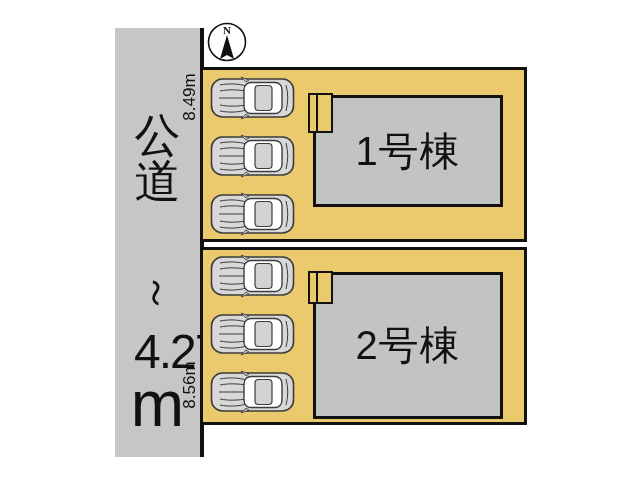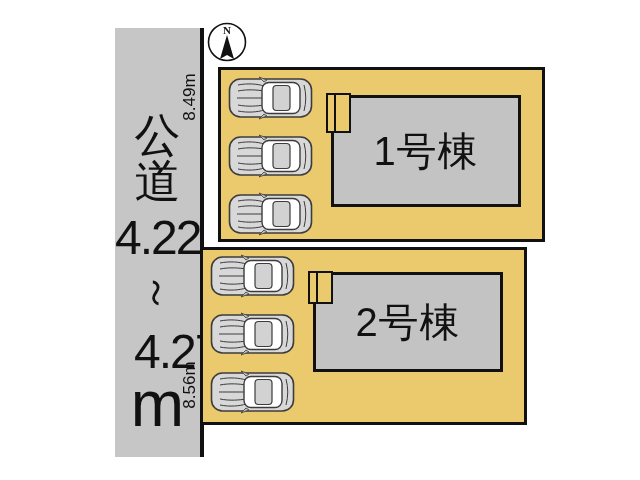--- a/index.html
+++ b/index.html
@@ -23,31 +23,31 @@
   .boundary-line{
     position:absolute;left:200px;top:28px;width:4px;height:429px;
     background:var(--outline,#111);
   }
   
   .plot{
     position:absolute;left:200px;width:327px;
     background:var(--plot-fill,#ebc96d);
     border:3px solid var(--outline,#111);box-sizing:border-box;
   }
-  .plot1{top:67px;height:175px;margin-left:18px;}
+  .plot1{top:67px;height:175px;}
   .plot2{top:247px;height:178px;}
   
   .building{
     position:absolute;left:110px;width:190px;
     background:var(--building-fill,#c3c3c3);
     border:3px solid var(--outline,#111);box-sizing:border-box;
     display:flex;align-items:center;justify-content:center;
   }
   .b1{top:25px;height:112px;}
-  .b2{top:22px;height:100px;}
+  .b2{top:22px;height:147px;}
   .building span{font-size:40px;letter-spacing:1px;}
   
   .porch{
     position:absolute;left:105px;width:25px;
     background:var(--plot-fill,#ebc96d);
     border:2px solid var(--outline,#111);box-sizing:border-box;
   }
   .porch1{top:23px;height:40px;}
   .porch2{top:21px;height:33px;}
   .porch .door{
@@ -70,21 +70,20 @@
   .compass{position:absolute;left:207px;top:21px;}
 </style>
 </head>
 <body>
 
 <div class="canvas">
 
   <div class="road">
     <div class="road-k1">公</div>
     <div class="road-k2">道</div>
-    <div class="road-n1">4.22</div>
     <div class="road-tilde">～</div>
     <div class="road-n2">4.27</div>
     <div class="road-unit">m</div>
   </div>
 
   <div class="boundary-line"></div>
 
   <svg class="compass" width="40" height="42" viewBox="0 0 40 42">
     <circle cx="20" cy="21" r="18.5" fill="#fff" stroke="#111" stroke-width="1.6"></circle>
     <text x="20" y="13" text-anchor="middle" font-family="Liberation Serif, DejaVu Serif, serif" font-size="11" font-weight="bold" fill="#111">N</text>

